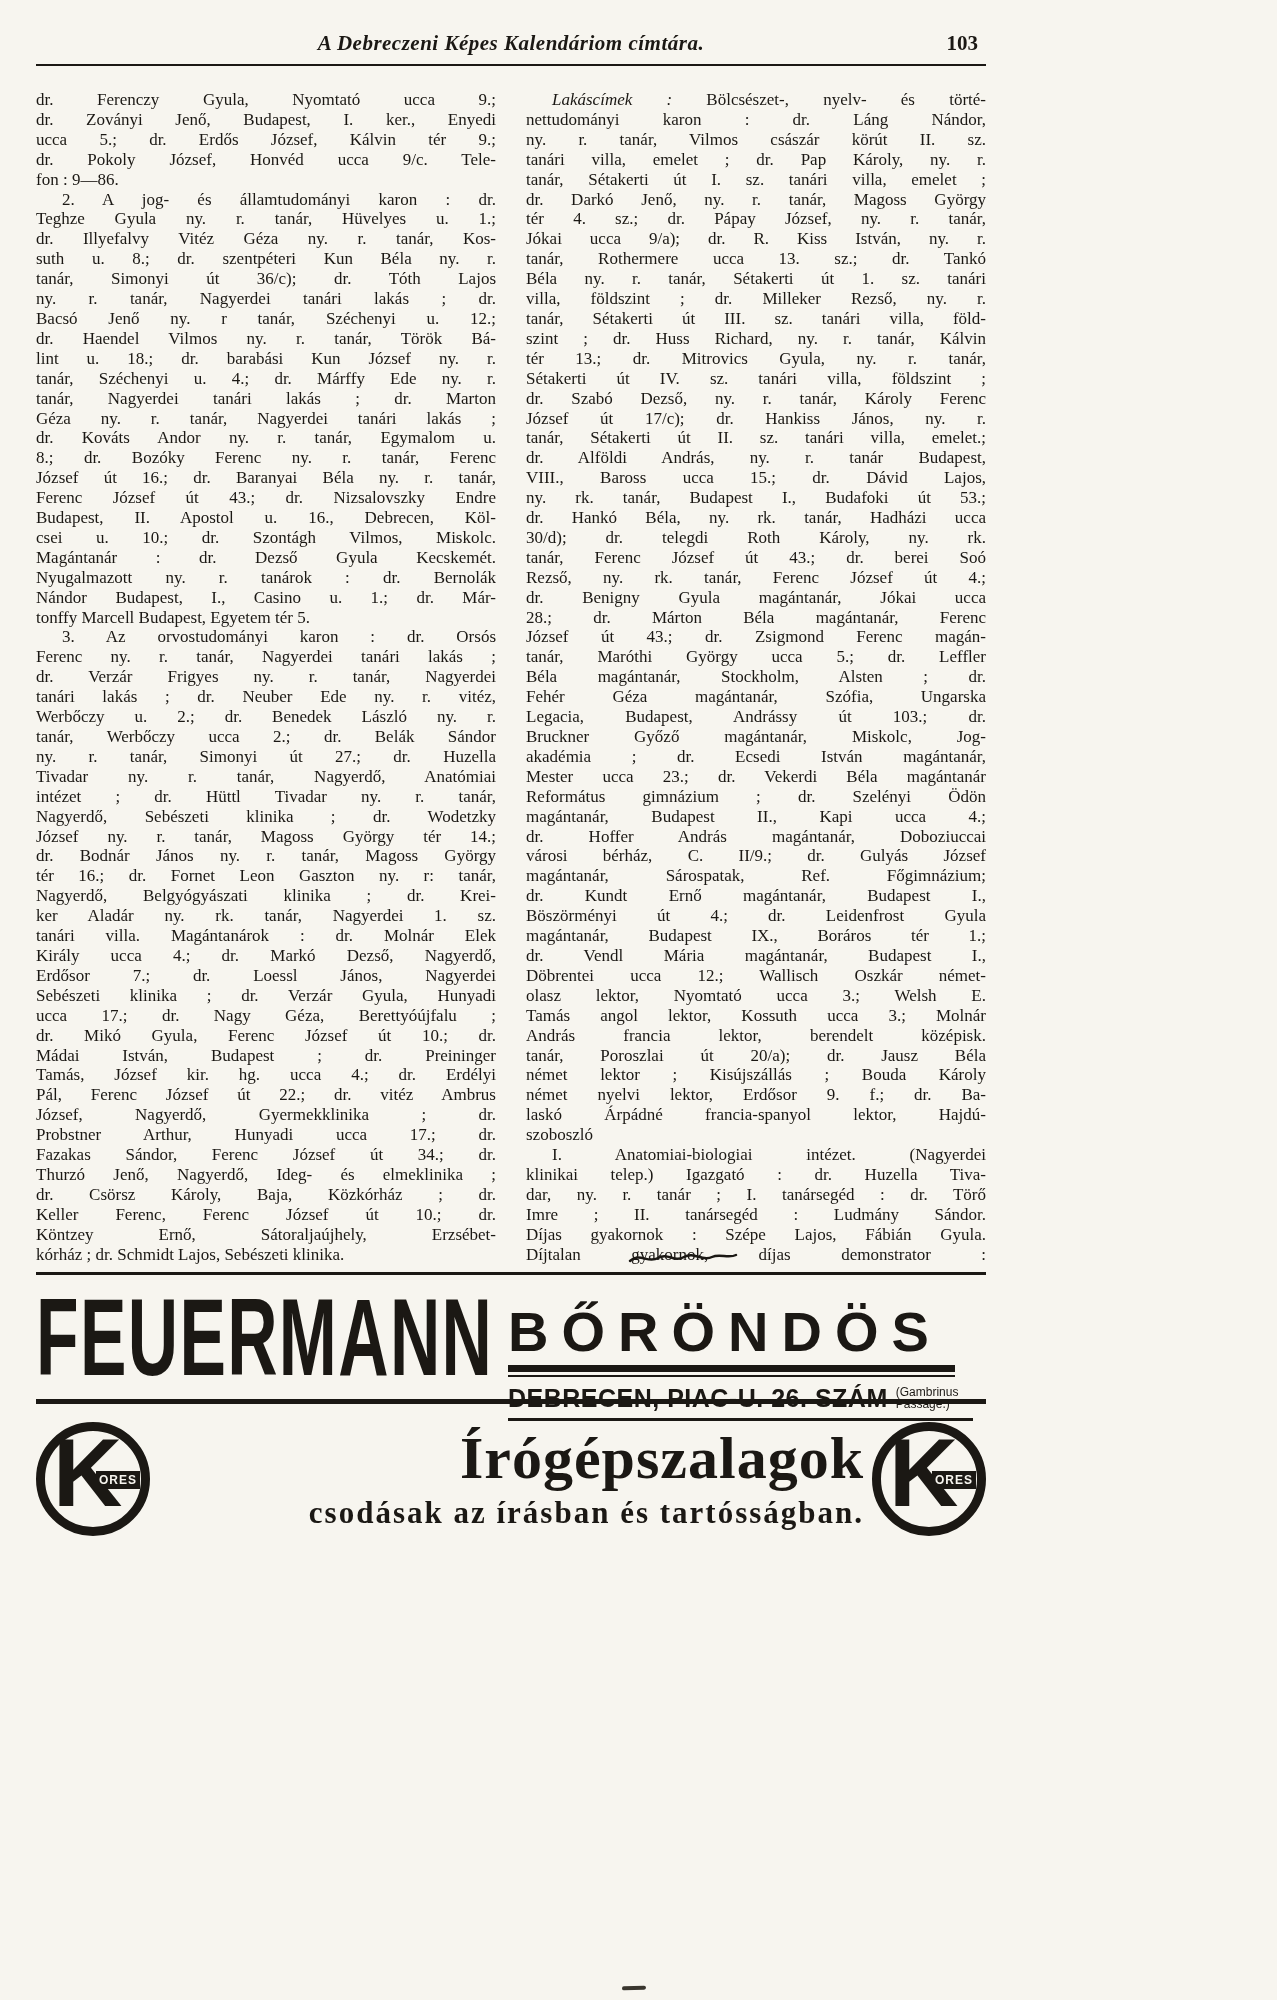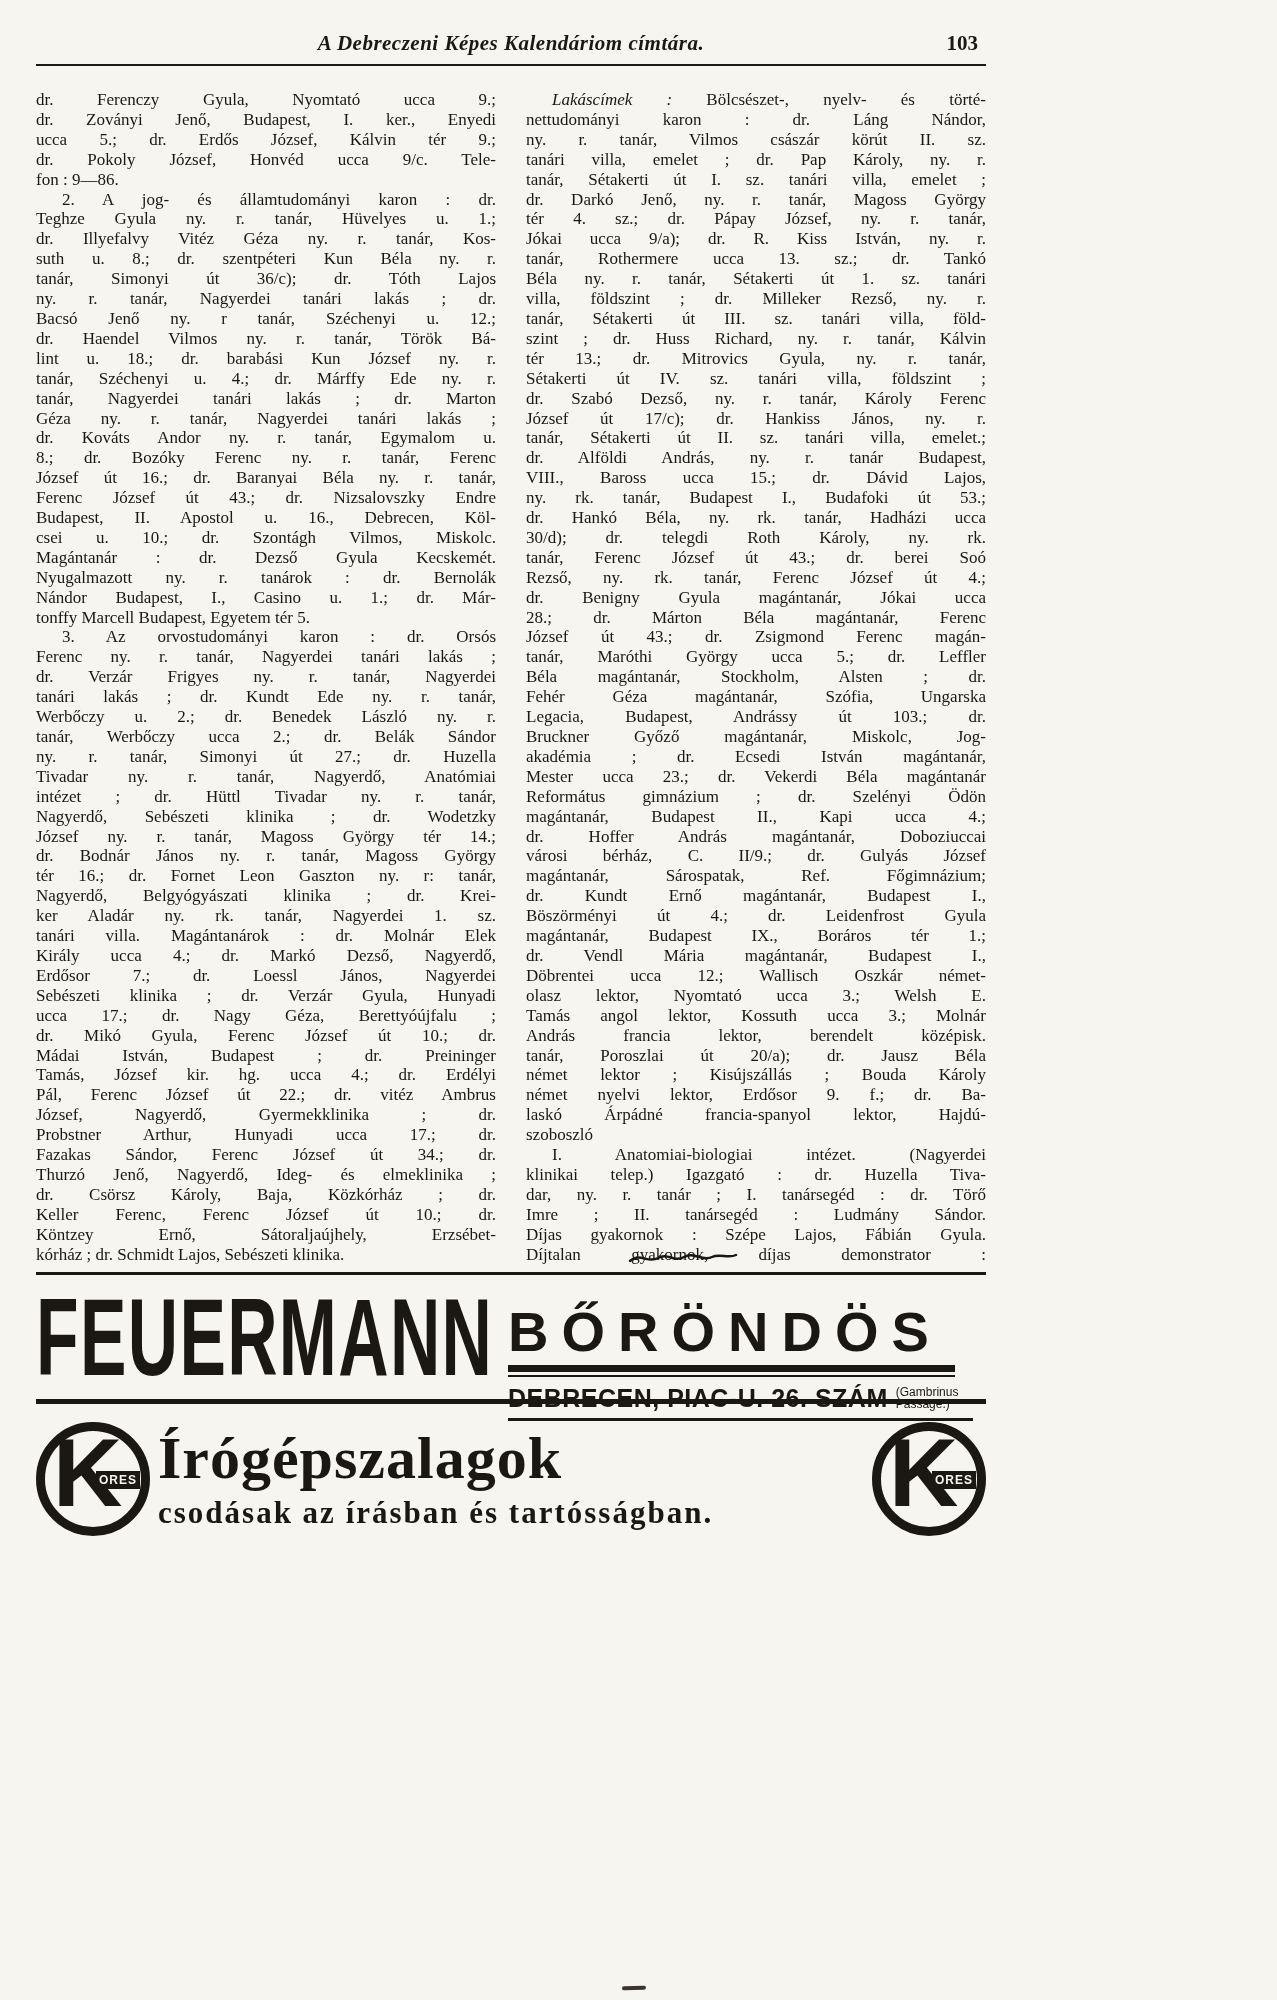--- a/index.html
+++ b/index.html
@@ -85,21 +85,21 @@
     position:absolute;left:8px;top:-8px;
     font-family:"Liberation Sans",sans-serif;font-weight:bold;
     font-size:96px;line-height:100px;
   }
   .kores-logo .ores{
     position:absolute;right:1px;top:40px;
     background:var(--ink);color:var(--paper);
     font-family:Liberation Sans, sans-serif;font-weight:bold;
     font-size:12px;letter-spacing:1px;padding:2px 3px;
   }
-  .kores-center{flex:1;text-align:left;}
+  .kores-center{flex:1;text-align:right;}
   .kores-headline{
     font-weight:bold;font-size:60px;line-height:1.02;letter-spacing:1px;
   }
   .kores-subline{
     font-weight:bold;font-size:31px;margin-top:5px;letter-spacing:2px;
   }
 
   .scan-artifact{
     position:absolute;left:622px;top:1986px;width:24px;height:4px;
     background:#3a362f;border-radius:2px;transform:rotate(-2deg);
@@ -142,21 +142,21 @@
           <div class="line">Ferenc József út 43.; dr. Nizsalovszky Endre</div>
           <div class="line">Budapest, II. Apostol u. 16., Debrecen, Köl-</div>
           <div class="line">csei u. 10.; dr. Szontágh Vilmos, Miskolc.</div>
           <div class="line">Magántanár : dr. Dezső Gyula Kecskemét.</div>
           <div class="line">Nyugalmazott ny. r. tanárok : dr. Bernolák</div>
           <div class="line">Nándor Budapest, I., Casino u. 1.; dr. Már-</div>
           <div class="line last">tonffy Marcell Budapest, Egyetem tér 5.</div>
           <div class="line indent">3. Az orvostudományi karon : dr. Orsós</div>
           <div class="line">Ferenc ny. r. tanár, Nagyerdei tanári lakás ;</div>
           <div class="line">dr. Verzár Frigyes ny. r. tanár, Nagyerdei</div>
-          <div class="line">tanári lakás ; dr. Kundt Ede ny. r. tanár,</div>
+          <div class="line">tanári lakás ; dr. Neuber Ede ny. r. vitéz,</div>
           <div class="line">Werbőczy u. 2.; dr. Benedek László ny. r.</div>
           <div class="line">tanár, Werbőczy ucca 2.; dr. Belák Sándor</div>
           <div class="line">ny. r. tanár, Simonyi út 27.; dr. Huzella</div>
           <div class="line">Tivadar ny. r. tanár, Nagyerdő, Anatómiai</div>
           <div class="line">intézet ; dr. Hüttl Tivadar ny. r. tanár,</div>
           <div class="line">Nagyerdő, Sebészeti klinika ; dr. Wodetzky</div>
           <div class="line">József ny. r. tanár, Magoss György tér 14.;</div>
           <div class="line">dr. Bodnár János ny. r. tanár, Magoss György</div>
           <div class="line">tér 16.; dr. Fornet Leon Gaszton ny. r: tanár,</div>
           <div class="line">Nagyerdő, Belgyógyászati klinika ; dr. Krei-</div>

